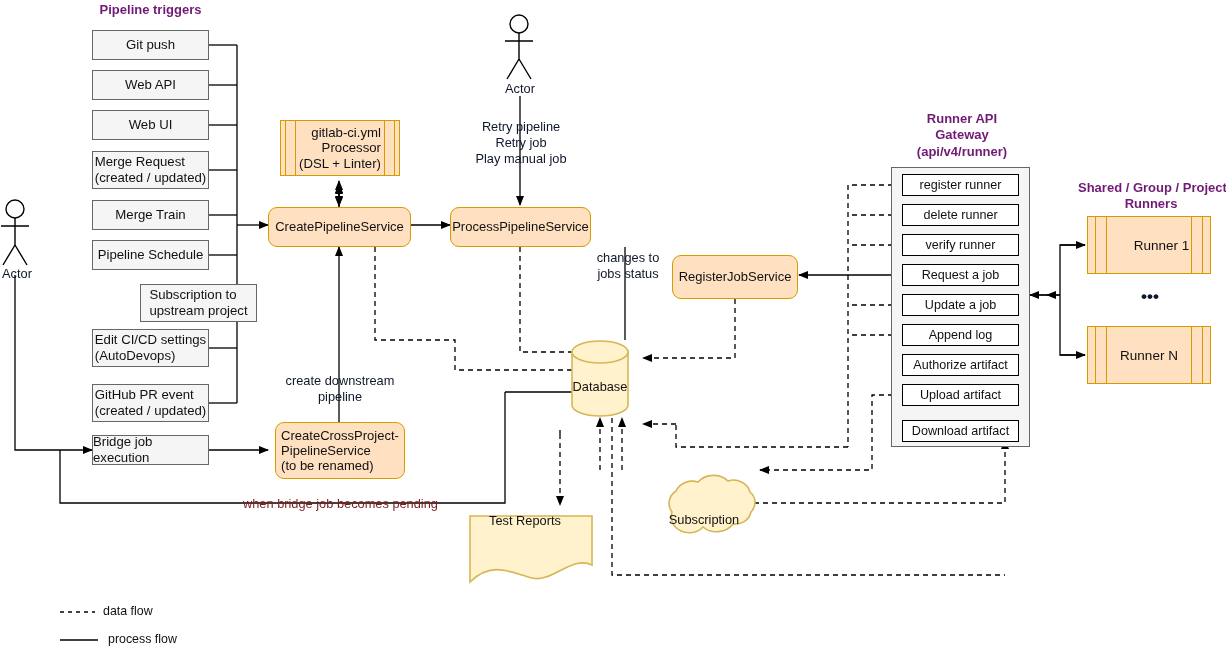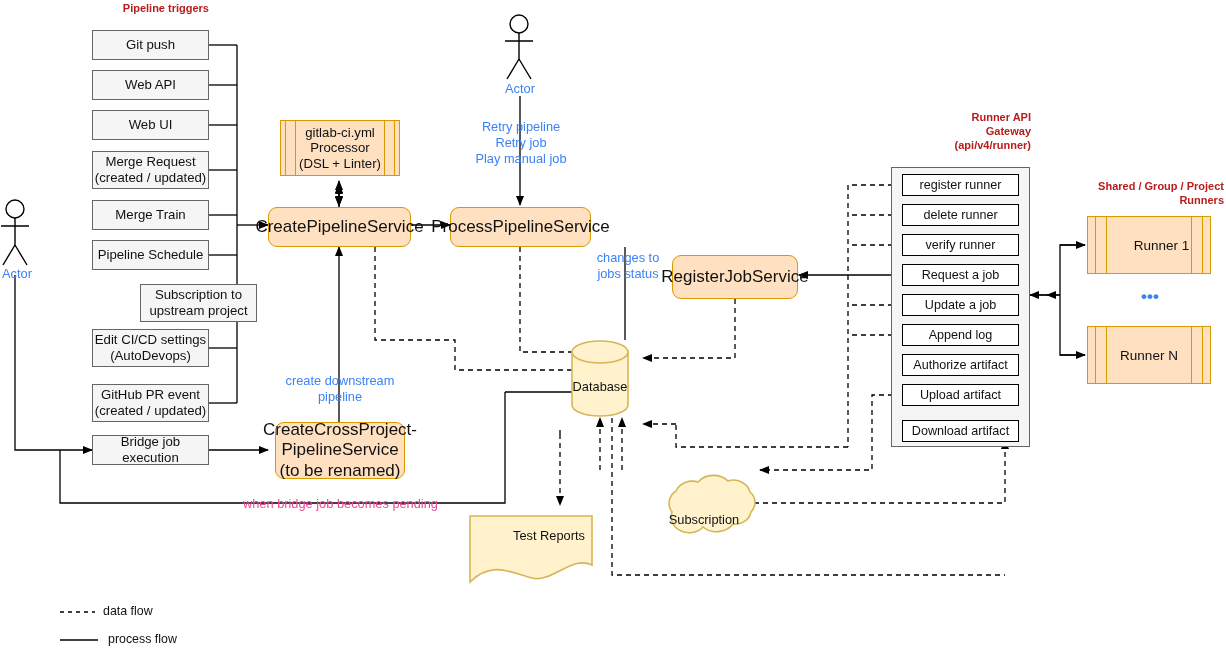--- a/index.html
+++ b/index.html
@@ -1,48 +1,48 @@
 <!DOCTYPE html>
 <html><head>
 <meta charset="utf-8">
 <style>
   html,body{margin:0;padding:0;background:#ffffff;}
   body{width:1226px;height:651px;position:relative;overflow:hidden;
        font-family:"Liberation Sans",sans-serif;color:#000;}
   #canvas{position:absolute;left:0;top:0;width:1226px;height:651px;}
   svg.layer{position:absolute;left:0;top:0;width:1226px;height:651px;pointer-events:none;}
   .node{position:absolute;box-sizing:border-box;display:flex;align-items:center;
-        justify-content:center;text-align:center;line-height:1.18;}
+        justify-content:center;line-height:1.18;}
   
   .trigger{background:#f5f5f5;border:1.3px solid #666666;font-size:13.2px;color:#111;}
   
   .service{background:#ffe0c0;border:1.6px solid #d79b00;border-radius:9px;
-           font-size:17px;color:#111;}
+           font-size:13px;color:#111;}
   
   .component{background:#ffe0c0;border:1.6px solid #d79b00;font-size:13.2px;color:#111;
              position:absolute;box-sizing:border-box;display:flex;align-items:center;
-             justify-content:center;text-align:center;line-height:1.18;}
+             justify-content:center;text-align:right;line-height:1.18;}
   .component:before,.component:after{content:"";position:absolute;top:-1px;bottom:-1px;
              width:9px;border-left:1.6px solid #d79b00;border-right:1.6px solid #d79b00;}
   .component:before{left:4px;}
   .component:after{right:4px;}
   .runner{background:#ffe0c0;border:1.6px solid #d79b00;font-size:13.5px;color:#111;
           position:absolute;box-sizing:border-box;display:flex;align-items:center;
           justify-content:center;text-align:center;}
   .runner:before,.runner:after{content:"";position:absolute;top:-1px;bottom:-1px;
           width:10px;border-left:1.6px solid #d79b00;border-right:1.6px solid #d79b00;}
   .runner:before{left:7px;}
   .runner:after{right:7px;}
   
   .gateway{position:absolute;background:#f5f5f5;border:1.5px solid #666666;box-sizing:border-box;}
   .api-item{position:absolute;background:#ffffff;border:1.3px solid #000000;box-sizing:border-box;
             display:flex;align-items:center;justify-content:center;font-size:12.6px;color:#111;}
-  .hdr{position:absolute;font-weight:bold;font-size:11px;text-align:right;line-height:1.25;color:#b91c1c;}
-  .lbl{position:absolute;font-size:12.8px;text-align:center;line-height:1.24;color:#3b82f6;white-space:pre;}
-  .lbl-l{position:absolute;font-size:12.8px;text-align:left;line-height:1.24;color:#ec4899;}
+  .hdr{position:absolute;font-weight:bold;font-size:13px;text-align:center;line-height:1.25;color:#701a75;}
+  .lbl{position:absolute;font-size:12.8px;text-align:center;line-height:1.24;color:#0f172a;white-space:pre;}
+  .lbl-l{position:absolute;font-size:12.8px;text-align:left;line-height:1.24;color:#7f1d1d;}
   .dbtext{position:absolute;font-size:12.8px;color:#111;text-align:center;}
   .legend-t{position:absolute;font-size:12.4px;color:#111;}
 </style>
 </head>
 <body>
 
 <div id="canvas">
 
   <svg class="layer" viewBox="0 0 1226 651">
     <defs>
@@ -206,21 +206,21 @@
   <div class="lbl" style="left:462px;top:119px;width:118px;">Retry pipeline
 Retry job
 Play manual job</div>
   <div class="lbl" style="left:588px;top:250px;width:80px;">changes to
 jobs status</div>
   <div class="lbl" style="left:280px;top:373px;width:120px;">create downstream
 pipeline</div>
   <div class="lbl-l" style="left:243px;top:496px;width:200px;">when bridge job becomes pending</div>
 
   <div class="dbtext" style="left:570px;top:379px;width:60px;">Database</div>
-  <div class="dbtext" style="left:470px;top:528px;width:110px;padding-left:24px;">Test Reports</div>
+  <div class="dbtext" style="left:470px;top:513px;width:110px;">Test Reports</div>
   <div class="dbtext" style="left:650px;top:512px;width:108px;">Subscription</div>
 
   <div class="hdr" style="left:893px;top:111px;width:138px;white-space:pre;">Runner API
 Gateway
 (api/v4/runner)</div>
   <div class="gateway" style="left:891px;top:167px;width:139px;height:280px;"></div>
 
   <div class="api-item" style="left:902px;top:174px;width:117px;height:22px;">register runner</div>
   <div class="api-item" style="left:902px;top:204px;width:117px;height:22px;">delete runner</div>
   <div class="api-item" style="left:902px;top:234px;width:117px;height:22px;">verify runner</div>

